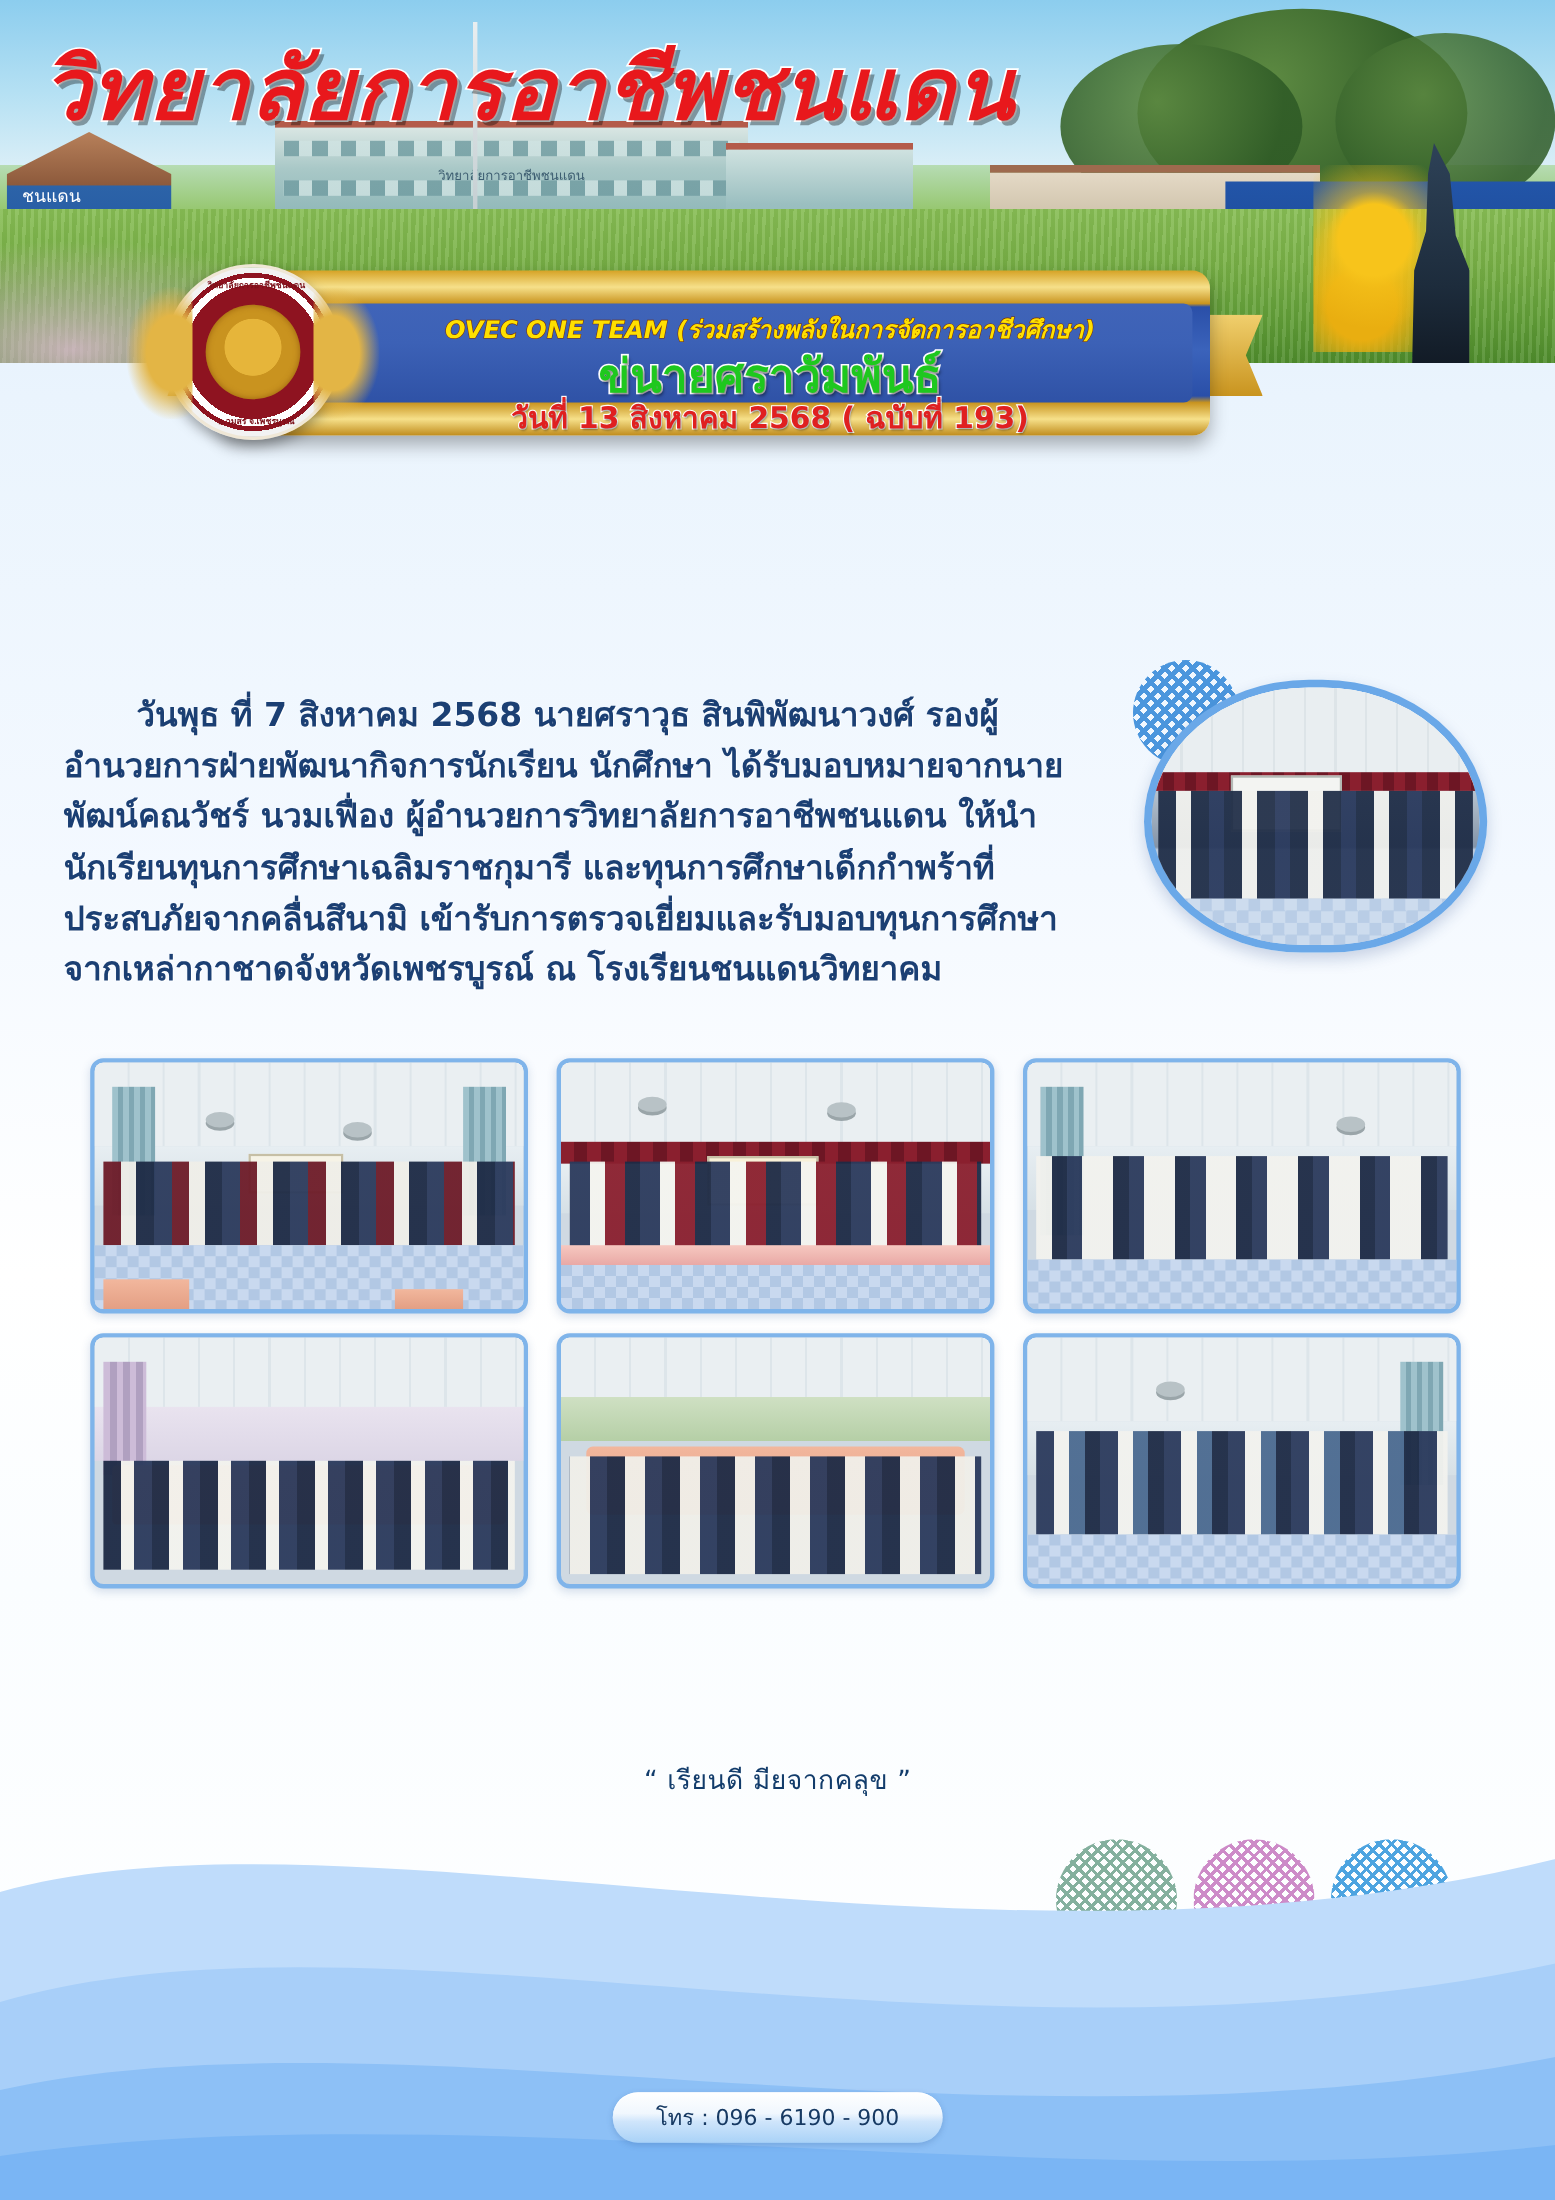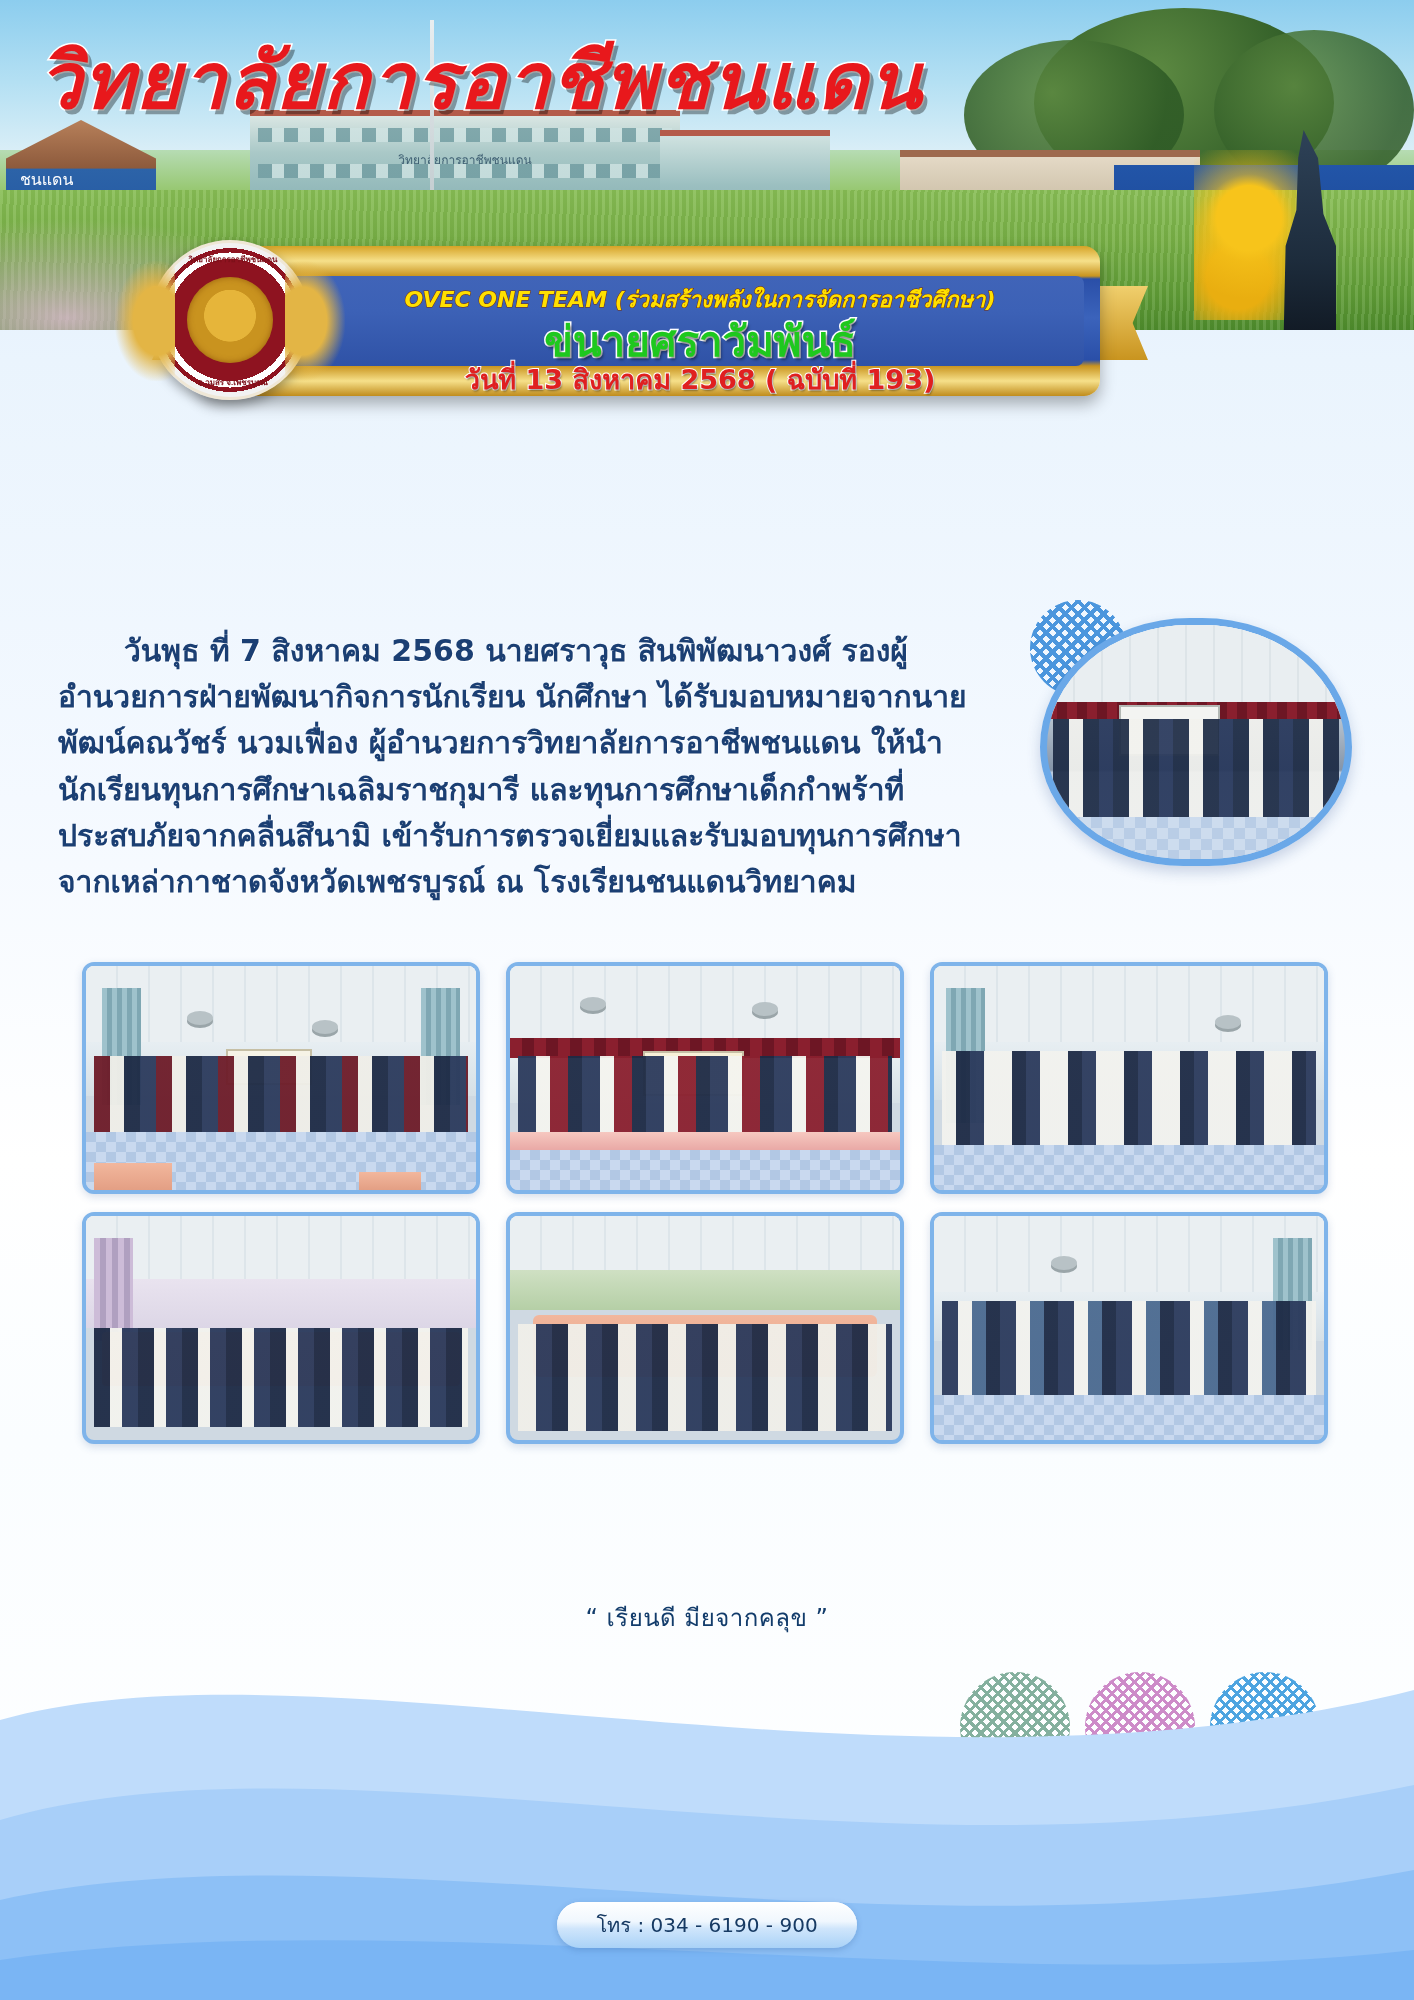--- a/index.html
+++ b/index.html
@@ -447,16 +447,16 @@
   <div class="waves">
     <svg viewBox="0 0 1414 430" preserveAspectRatio="none" aria-hidden="true">
       <path d="M0,150 C320,60 900,250 1414,120 L1414,430 L0,430 Z" fill="#bfdcfb"></path>
       <path d="M0,250 C340,150 880,330 1414,215 L1414,430 L0,430 Z" fill="#a8cff9"></path>
       <path d="M0,330 C360,250 900,400 1414,300 L1414,430 L0,430 Z" fill="#8dc0f6"></path>
       <path d="M0,390 C400,330 980,430 1414,380 L1414,430 L0,430 Z" fill="#7ab5f4"></path>
     </svg>
   </div>
 
   <div class="footer-row">
-    <div class="pill right">โทร : 034 - 6190 - 900</div>
+    <div class="pill right">โทร : 096 - 6190 - 900</div>
   </div>
 
 </div>
 
 </body></html>

